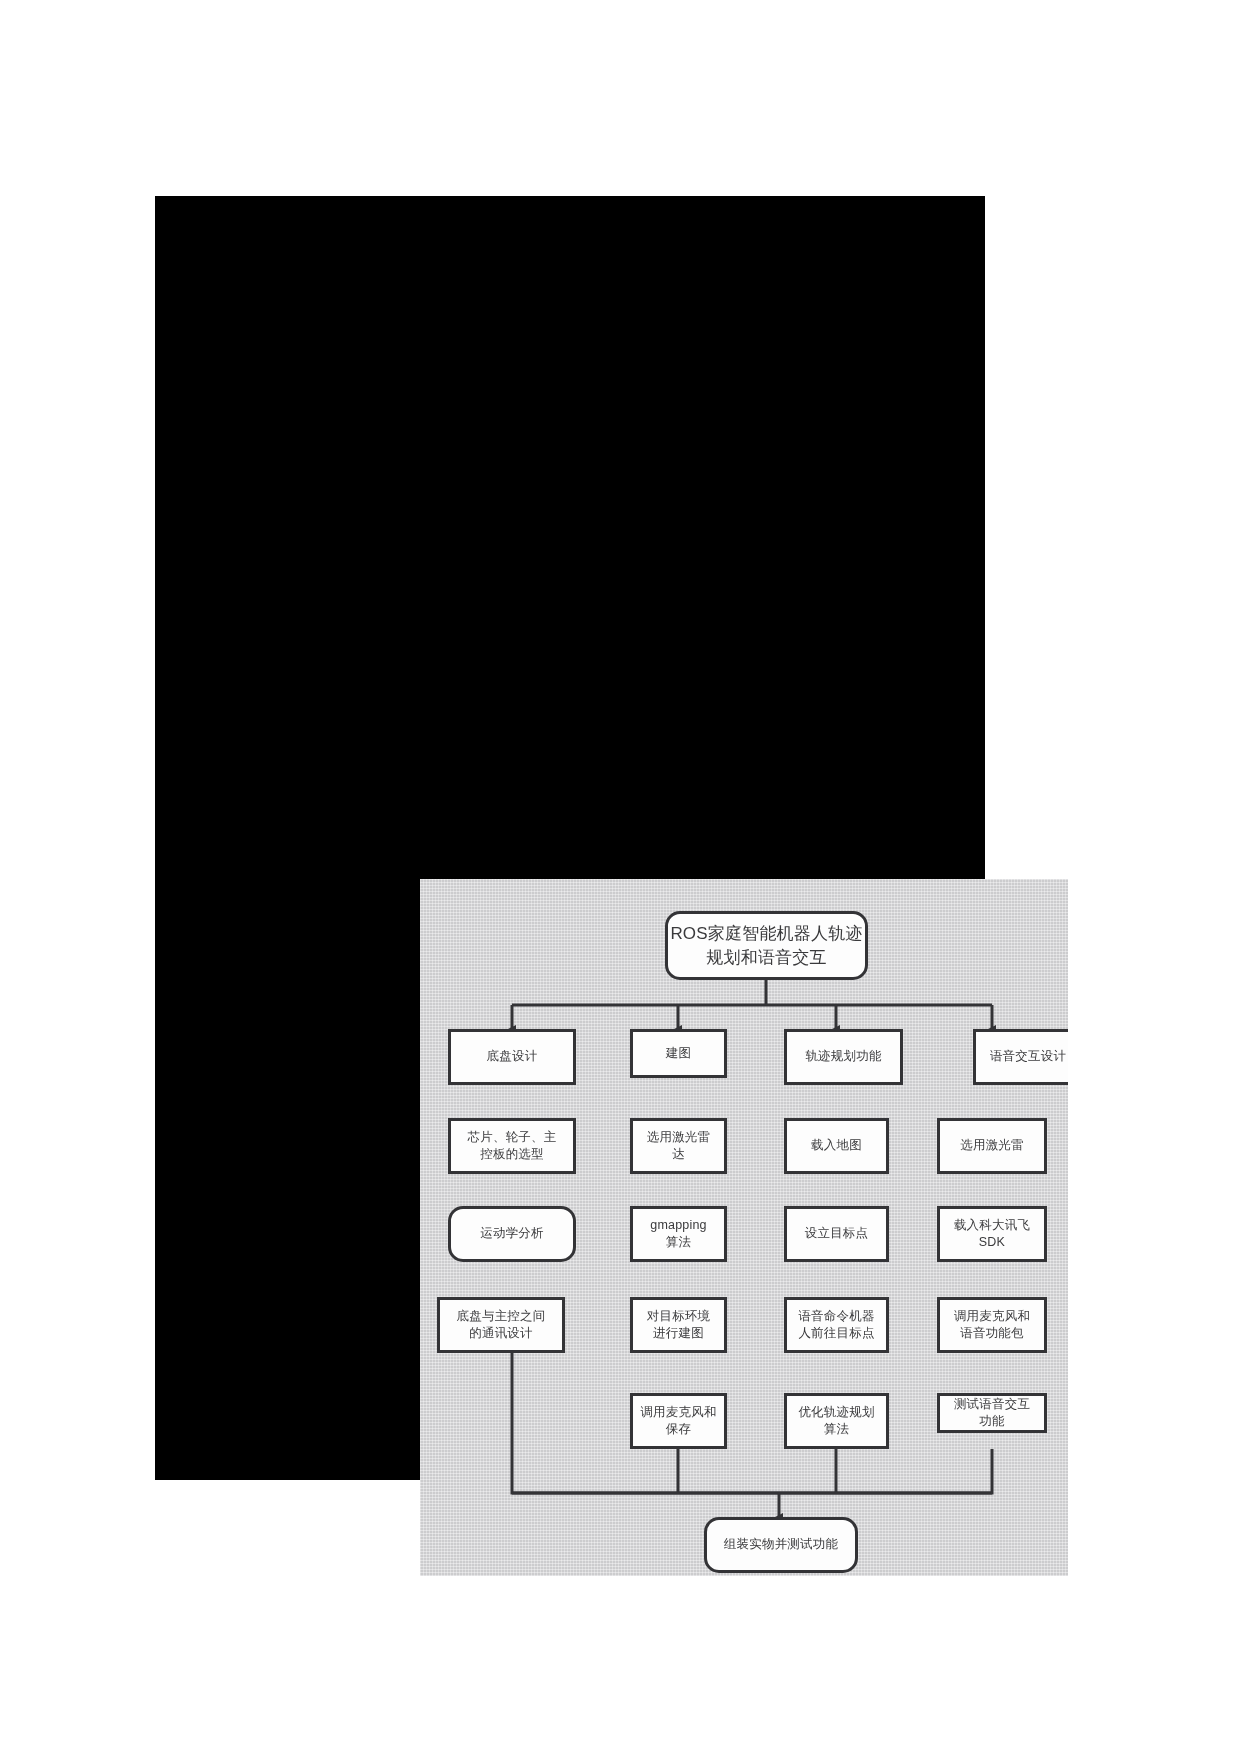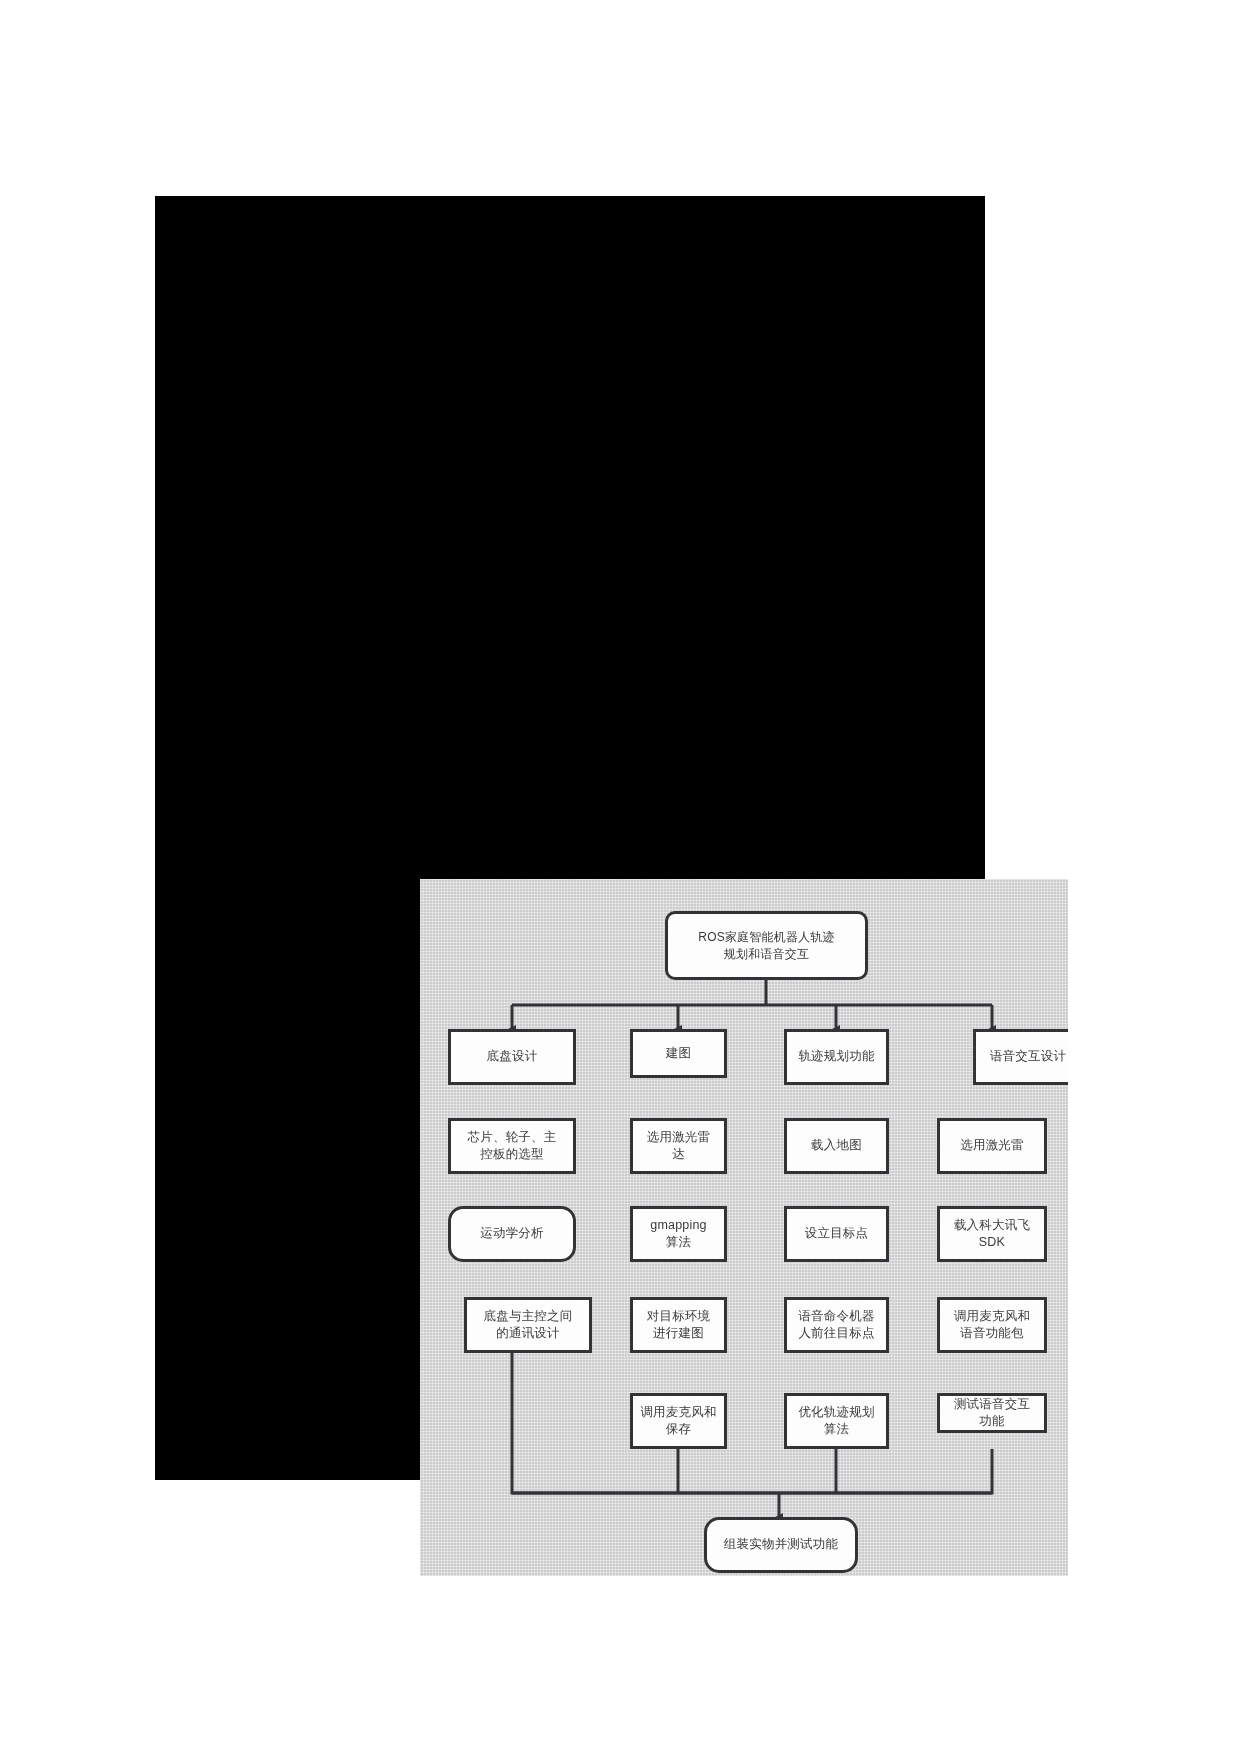--- a/index.html
+++ b/index.html
@@ -52,22 +52,22 @@
     justify-content: center;
     text-align: center;
     color: #3a3a3c;
     font-size: 12.5px;
     line-height: 1.38;
     letter-spacing: 0.2px;
     white-space: pre-line;
     font-family: "Liberation Sans", "DejaVu Sans", sans-serif;
   }
   .node.root {
-    border-radius: 10px;
-    font-size: 12px;
+    border-radius: 15px;
+    font-size: 17px;
   }
   .node.terminal {
     border-radius: 15px;
   }
 </style>
 </head>
 <body>
 
 <div id="page-frame">
   <div id="diagram-canvas">
@@ -107,35 +107,35 @@
       <span>ROS家庭智能机器人轨迹
 规划和语音交互</span>
     </div>
 
     <div class="node" style="left:28px; top:150px; width:128px; height:56px;">
       <span>底盘设计</span>
     </div>
     <div class="node" style="left:210px; top:150px; width:97px; height:49px;justify-content:center;">
       <span>建图</span>
     </div>
-    <div class="node" style="left:364px; top:150px; width:105px; height:56px;">
+    <div class="node" style="left:364px; top:150px; width:119px; height:56px;">
       <span>轨迹规划功能</span>
     </div>
     <div class="node" style="left:517px; top:150px; width:110px; height:56px;margin-left:36px;">
       <span>语音交互设计</span>
     </div>
 
     <div class="node" style="left:28px; top:239px; width:128px; height:56px;">
       <span>芯片、轮子、主
 控板的选型</span>
     </div>
     <div class="node" style="left:28px; top:327px; width:128px; height:56px;border-radius:15px;">
       <span>运动学分析</span>
     </div>
-    <div class="node" style="left:44px; top:418px; width:128px; height:56px;text-align:center;">
+    <div class="node" style="left:17px; top:418px; width:128px; height:56px;text-align:center;">
       <span>底盘与主控之间
 的通讯设计</span>
     </div>
 
     <div class="node" style="left:210px; top:239px; width:97px; height:56px;">
       <span>选用激光雷
 达</span>
     </div>
     <div class="node" style="left:210px; top:327px; width:97px; height:56px;">
       <span>gmapping

